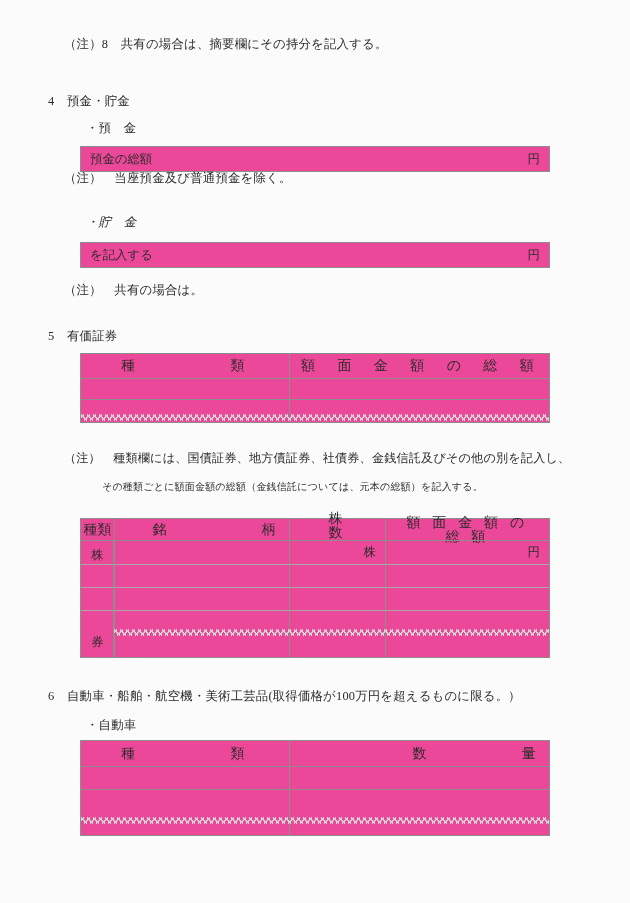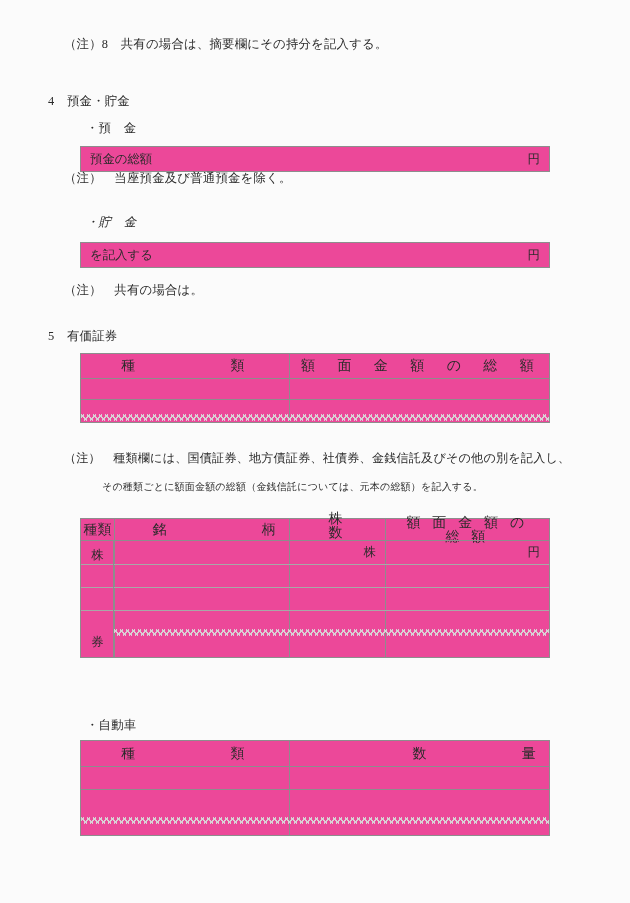--- a/index.html
+++ b/index.html
@@ -228,20 +228,21 @@
         </div>
     </div>
 
     <div class="cell ctr" style="left:0; width:33px; top:21px; bottom:0; border-right:1px solid #8d8d8d;"></div>
     <div style="position:absolute; left:0; width:33px; top:30px; text-align:center;">株</div>
     <div style="position:absolute; left:0; width:33px; top:117px; text-align:center;">券</div>
   </div>
 
   <div class="wavy" style="left:114px; width:435px; top:629px;"></div>
 
+  <div class="line sec-num nowrap" style="top:690px;">6　自動車・船舶・航空機・美術工芸品(取得価格が100万円を超えるものに限る。）</div>
 
   <div class="line bullet" style="top:719px;">・自動車</div>
 
   <div class="tbl" style="top:740px; height:96px;">
 
     <div class="row" style="height:25px;">
       <div class="cell ctr hd" style="left:0; width:208px;">
         <div class="inner sp1" style="text-align:center;">種　　　　　類</div>
       </div>
       <div class="cell ctr hd vdiv" style="left:208px; right:0;">

